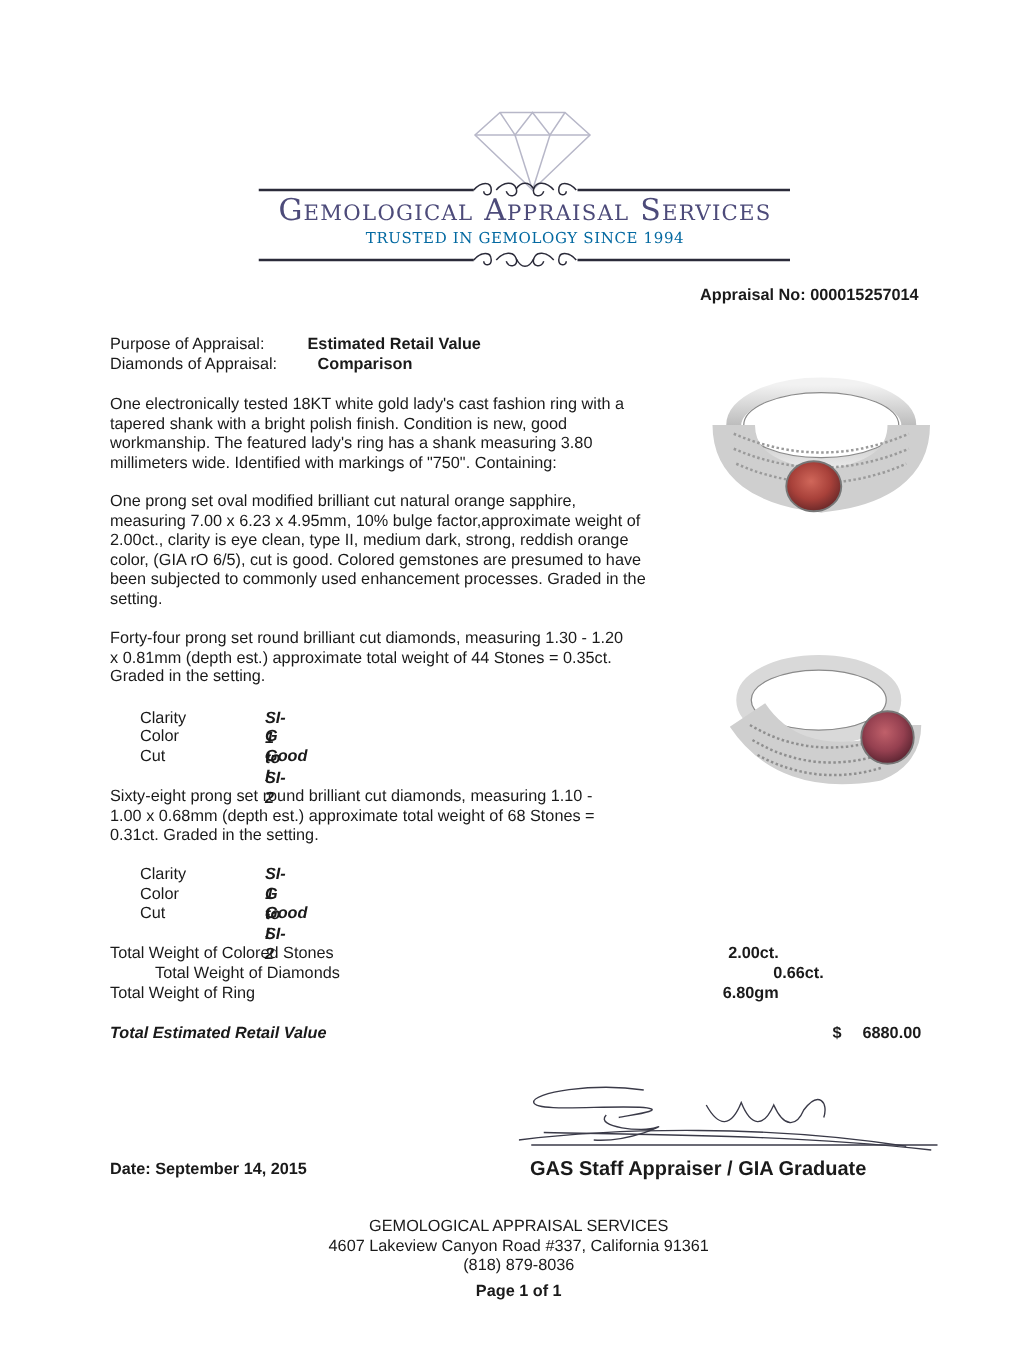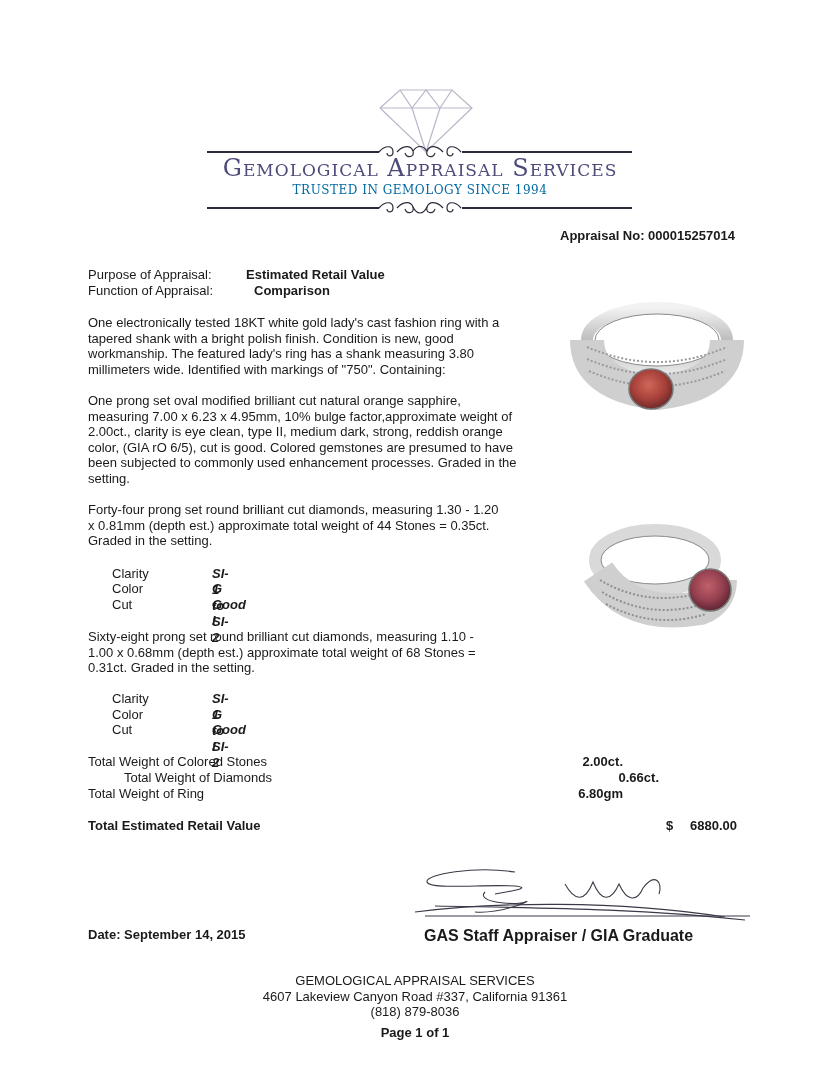--- a/index.html
+++ b/index.html
@@ -86,21 +86,21 @@
     <path d="M20,9 C26,2 34,2 36,8 C38,14 30,16 28,10"></path>
     <path d="M66,9 C60,2 52,2 50,8 C48,14 56,16 58,10"></path>
     <path d="M36,8 C40,16 46,16 50,8"></path>
   </g>
 </svg>
 
 <div id="appraisal-no" class="abs">Appraisal No: 000015257014</div>
 
 <div class="abs lbl" style="left:88px; top:267px;">Purpose of Appraisal:</div>
 <div class="abs lbl bold" style="left:246px; top:267px;text-align:center;">Estimated Retail Value</div>
-<div class="abs lbl" style="left:88px; top:283px;">Function of Appraisal:</div>
+<div class="abs lbl" style="left:88px; top:283px;">Diamonds of Appraisal:</div>
 <div class="abs lbl bold" style="left:234px; top:283px;margin-left:20px;">Comparison</div>
 
 <div class="para" style="top:315px; width:425px;">One electronically tested 18KT white gold lady's cast fashion ring with a tapered shank with a bright polish finish. Condition is new, good workmanship. The featured lady's ring has a shank measuring 3.80 millimeters wide. Identified with markings of "750".  Containing:</div>
 
 <div class="para" style="top:393px; width:432px;">One prong set oval modified brilliant cut natural orange sapphire, measuring 7.00 x 6.23 x 4.95mm, 10% bulge factor,approximate weight of 2.00ct., clarity is eye clean, type II, medium dark, strong, reddish orange color, (GIA rO 6/5), cut is good. Colored gemstones are presumed to have been subjected to commonly used enhancement processes. Graded in the setting.</div>
 
 <div class="para" style="top:502px; width:412px;">Forty-four prong set round brilliant cut diamonds, measuring 1.30 - 1.20 x 0.81mm (depth est.) approximate total weight of 44 Stones = 0.35ct. Graded in the setting.</div>
 <div class="spec-row" style="top:566px;">
   <span class="spec-k">Clarity</span>
 </div>
@@ -136,21 +136,21 @@
 </div>
 <div class="tot-row" style="top:770px;margin-left:36px;">
   <span class="tot-k">Total Weight of Diamonds</span>
   <span class="tot-v">0.66ct.</span>
 </div>
 <div class="tot-row" style="top:786px;">
   <span class="tot-k">Total Weight of Ring</span>
   <span class="tot-v">6.80gm</span>
 </div>
 
-<div class="abs bold" style="left:88px; top:818px; font-size:13px;">Total Estimated Retail Value</div>
+<div class="abs bold" style="left:88px; top:818px; font-size:13px;font-style:italic;">Total Estimated Retail Value</div>
 <div class="abs bold" style="left:666px; top:818px; font-size:13px;">$</div>
 <div class="abs bold" style="left:690px; top:818px; font-size:13px;">6880.00</div>
 
 <svg id="ring-photo-1" class="abs" viewBox="0 0 220 140">
   <defs>
     <linearGradient id="metal1" x1="0" y1="0" x2="0" y2="1">
       <stop offset="0" stop-color="#f2f2f2"></stop>
       <stop offset="0.5" stop-color="#bdbdbd"></stop>
       <stop offset="1" stop-color="#e6e6e6"></stop>
     </linearGradient>

